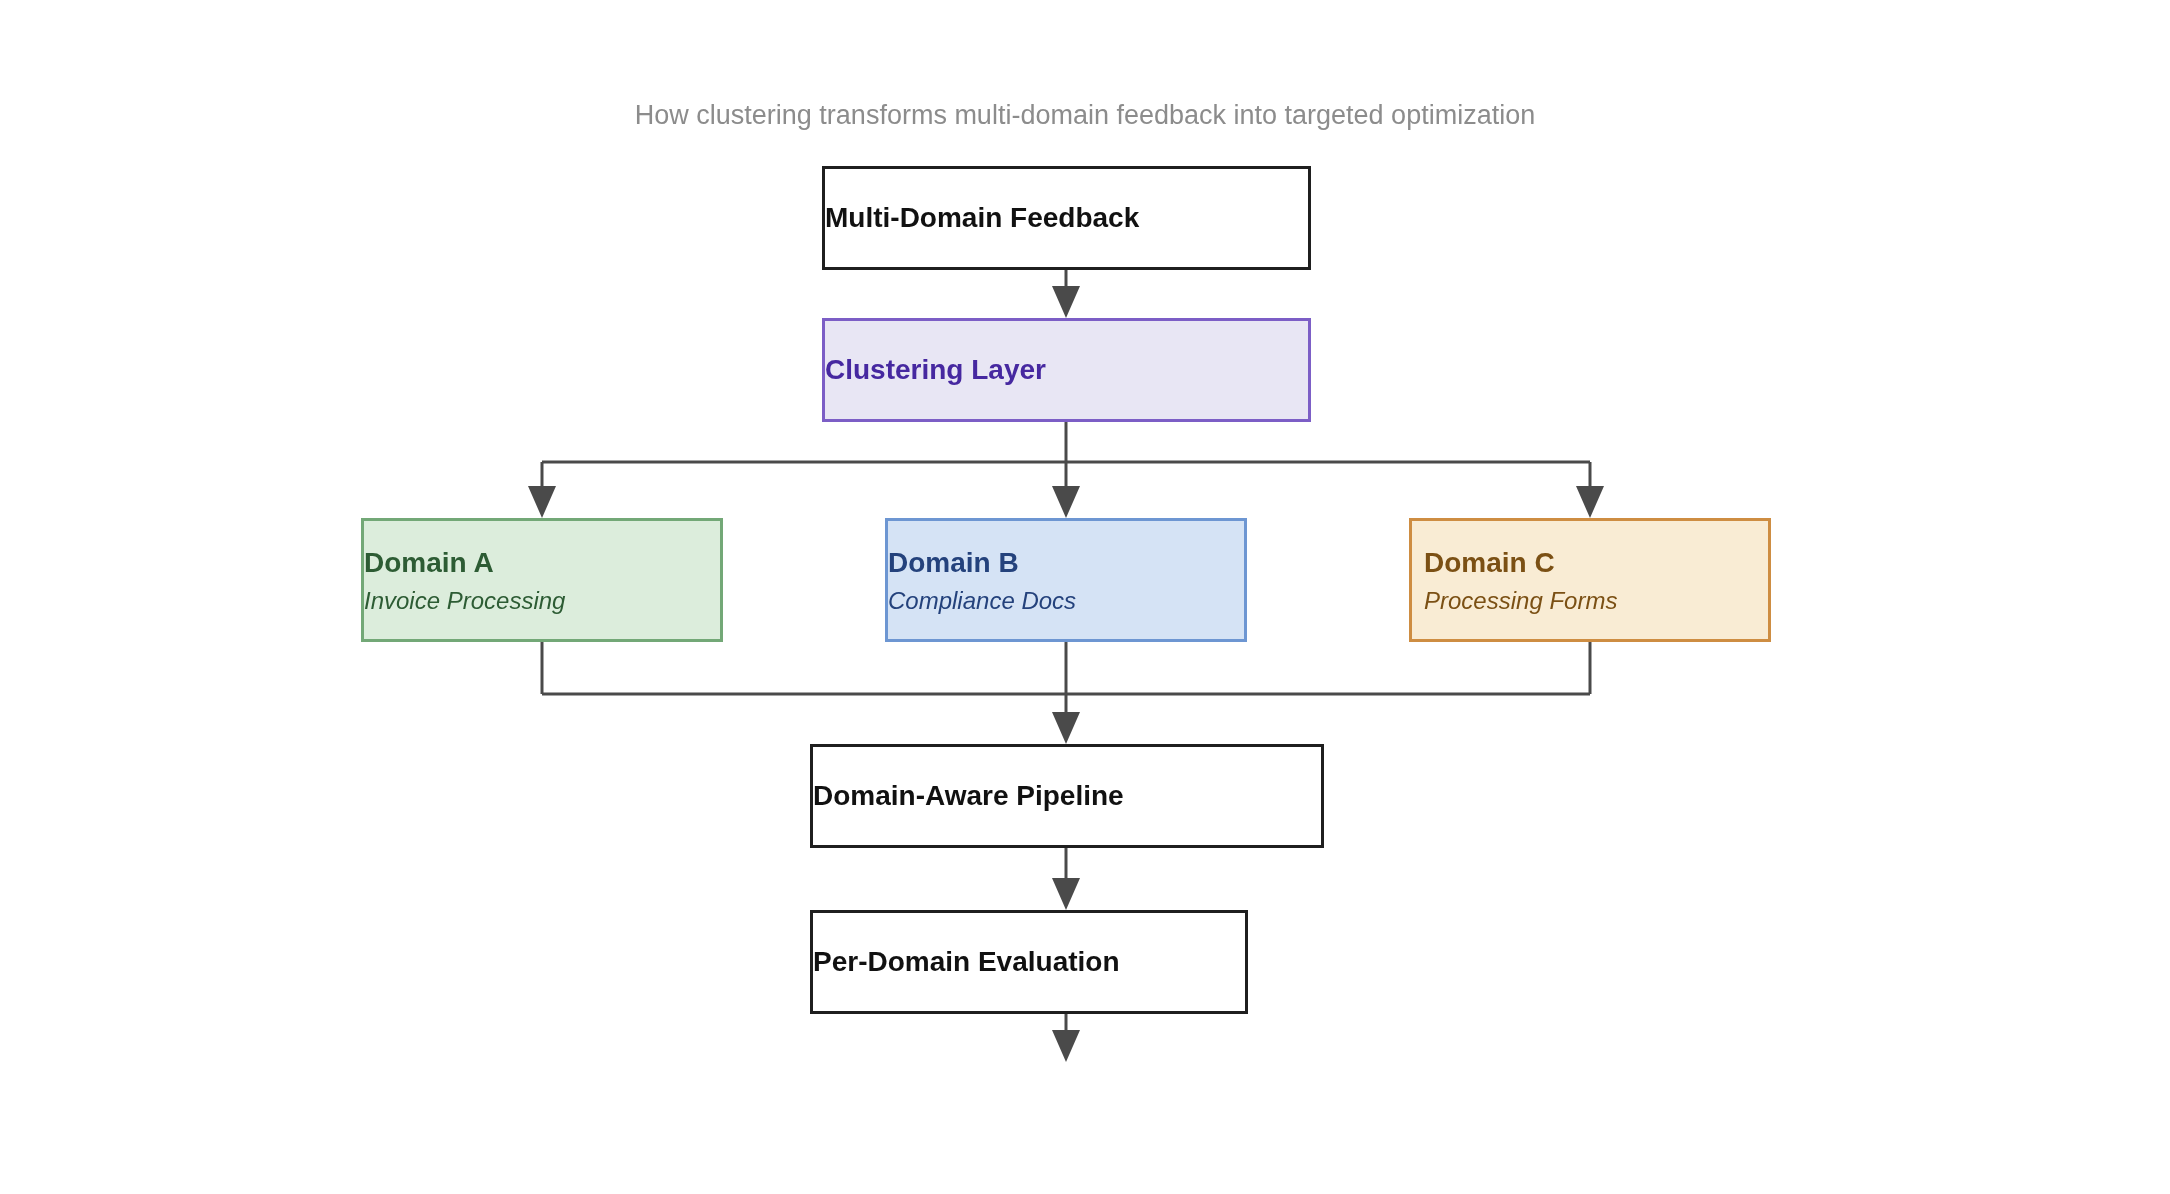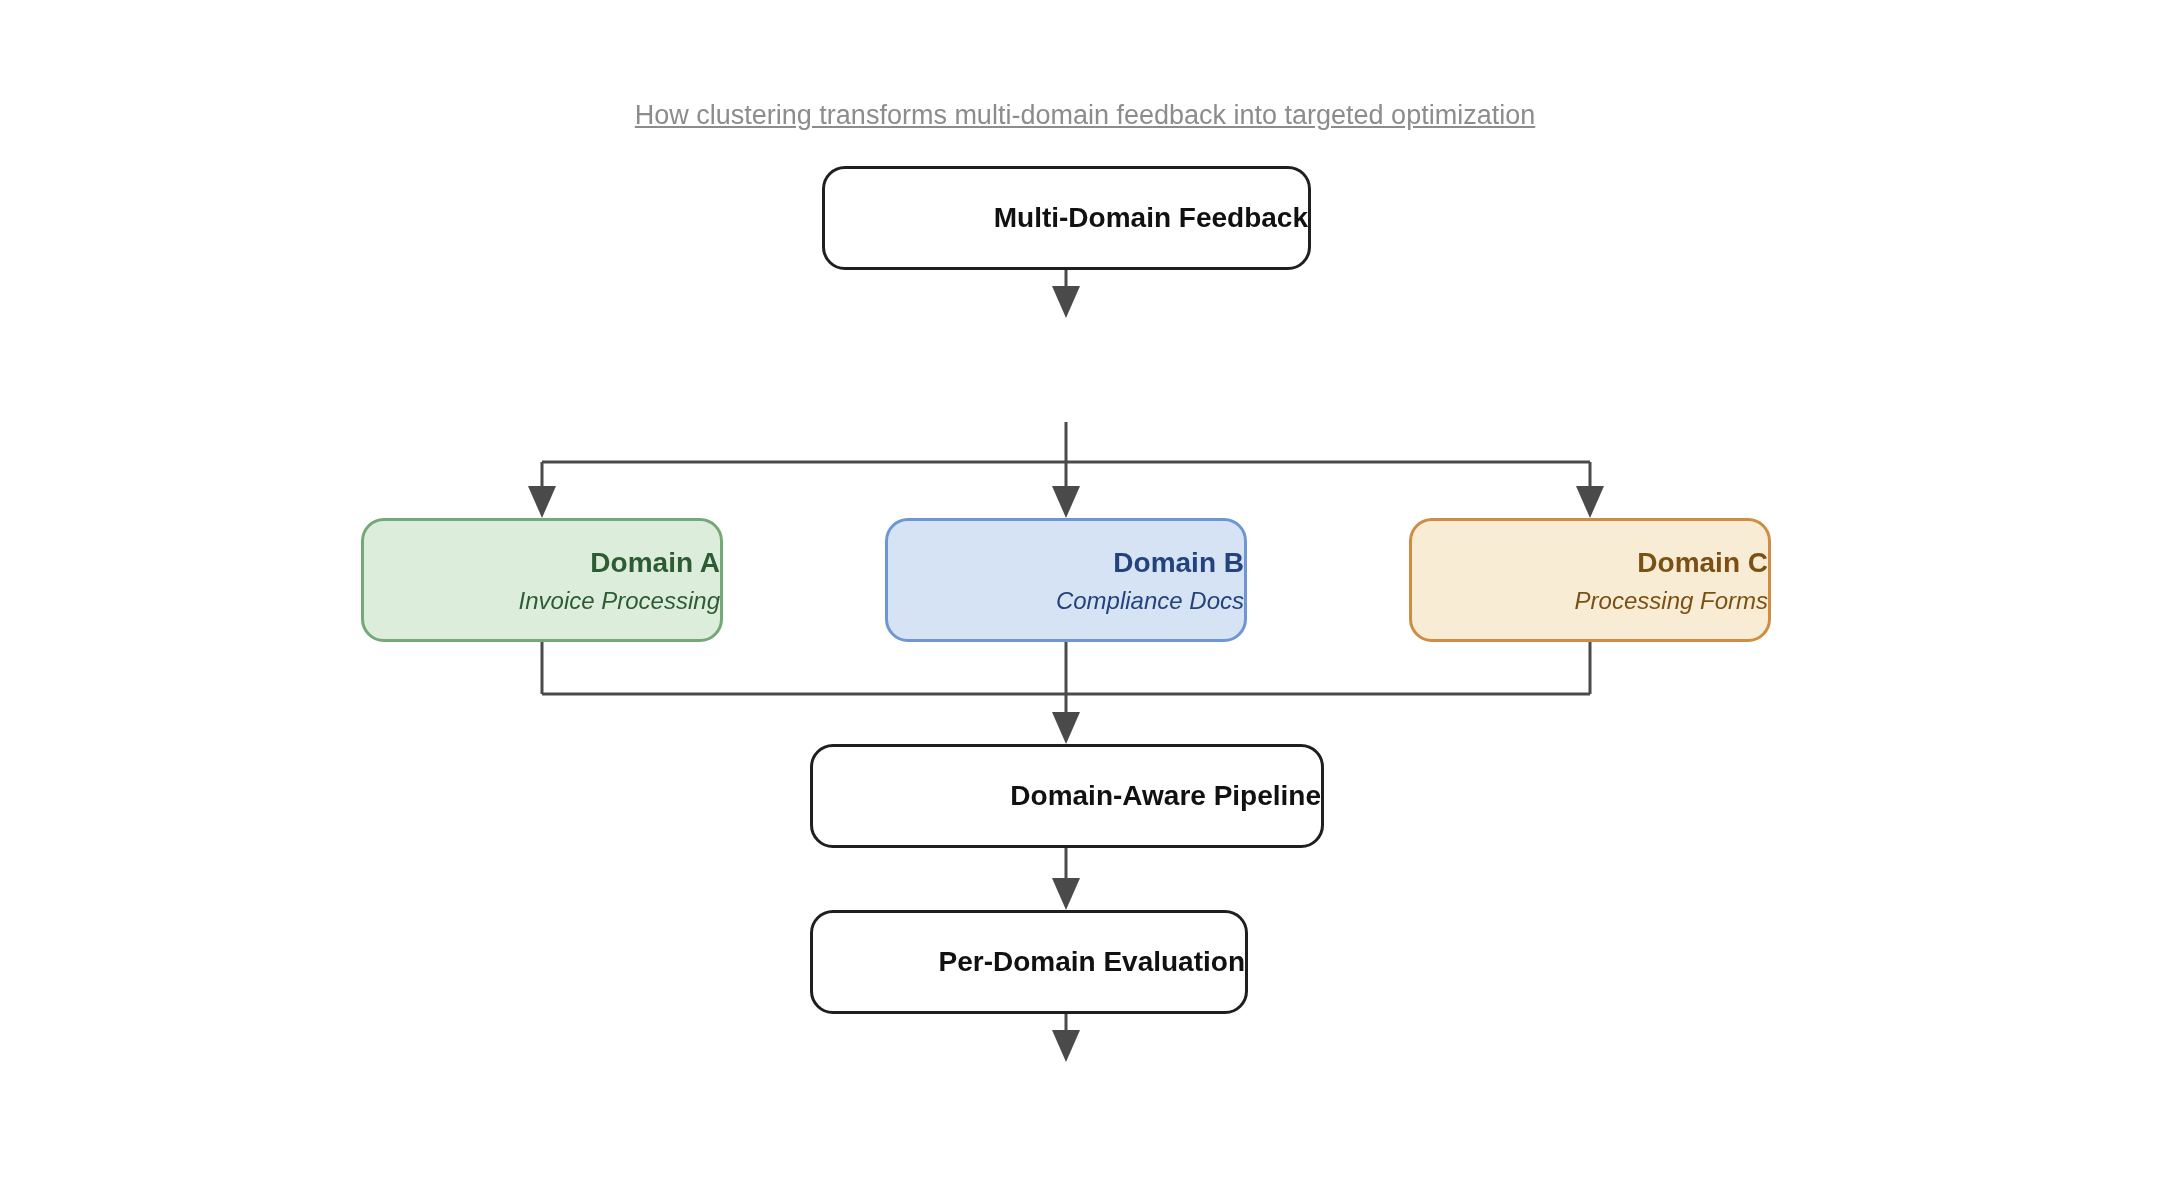--- a/index.html
+++ b/index.html
@@ -11,35 +11,35 @@
   }
   .canvas { position: relative; width: 2170px; height: 1194px; background: #ffffff; }
 
   .title {
     position: absolute; top: 44px; left: 0; width: 100%;
     text-align: center; font-size: 41px; font-weight: 700; color: #111111;
     letter-spacing: -0.5px;
   }
   .subtitle {
     position: absolute; top: 100px; left: 0; width: 100%;
-    text-align: center; font-size: 27px; font-weight: 400; color: #8c8c8c; text-decoration: underline;
+    text-align: center; font-size: 27px; font-weight: 400; color: #8c8c8c;
   }
 
   svg.edges { position: absolute; left: 0; top: 0; width: 2170px; height: 1194px; }
   .edge-lines { fill: none; stroke-width: 3px; }
   .edge-heads { stroke: none; }
 
   .node {
     position: absolute;
     background: var(--bg, #ffffff);
     border: 3px solid var(--bd, #1f1f1f);
     color: var(--fg, #111111);
-    border-radius: 23px;
+    border-radius: 0;
     display: flex; flex-direction: column;
-    align-items: flex-end; justify-content: center;
+    align-items: flex-start; justify-content: center;
     box-sizing: border-box;
     text-align: center;
   }
   .node .label { font-size: 28px; font-weight: 700; line-height: 1.2; }
   .node .sublabel { font-size: 24px; font-style: italic; margin-top: 9px; line-height: 1.1; }
 
   
   .n-feedback   { left: 822px;  top: 166px;  width: 489px; height: 104px; }
   .n-clustering { left: 822px;  top: 318px;  width: 489px; height: 104px; }
   .n-domain-a   { left: 361px;  top: 518px;  width: 362px; height: 124px; }
@@ -89,20 +89,23 @@
       <polygon points="1066,744 1052,712 1080,712"></polygon>
       <polygon points="1066,910 1052,878 1080,878"></polygon>
       <polygon points="1066,1062 1052,1030 1080,1030"></polygon>
     </g>
   </svg>
 
   <div class="node n-feedback" style="--bg: #FFFFFF; --bd: #1F1F1F; --fg: #111111;">
     <div class="label">Multi-Domain Feedback</div>
   </div>
 
+  <div class="node n-clustering" style="--bg: #E8E6F4; --bd: #7C5EC6; --fg: #4628A0;">
+    <div class="label">Clustering Layer</div>
+  </div>
 
   <div class="node n-domain-b" style="--bg: #D5E3F5; --bd: #6D96D2; --fg: #24427C;">
     <div class="label">Domain B</div>
     <div class="sublabel">Compliance Docs</div>
   </div>
 
   <div class="node n-domain-a" style="--bg: #DCEDDC; --bd: #73A877; --fg: #2D5C34;">
     <div class="label">Domain A</div>
     <div class="sublabel">Invoice Processing</div>
   </div>

